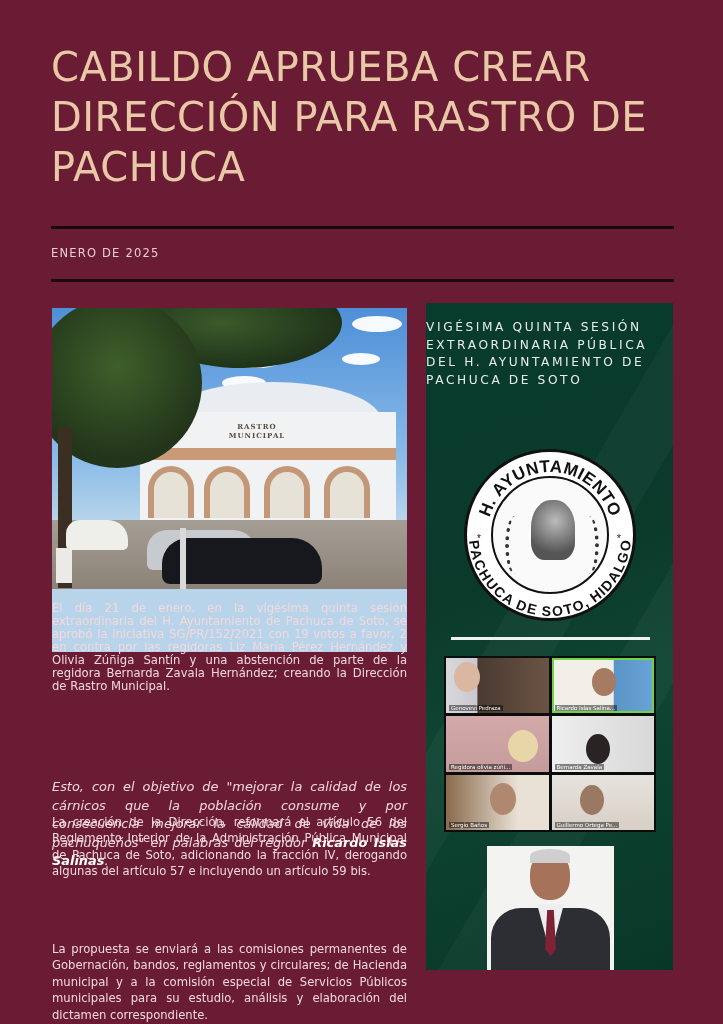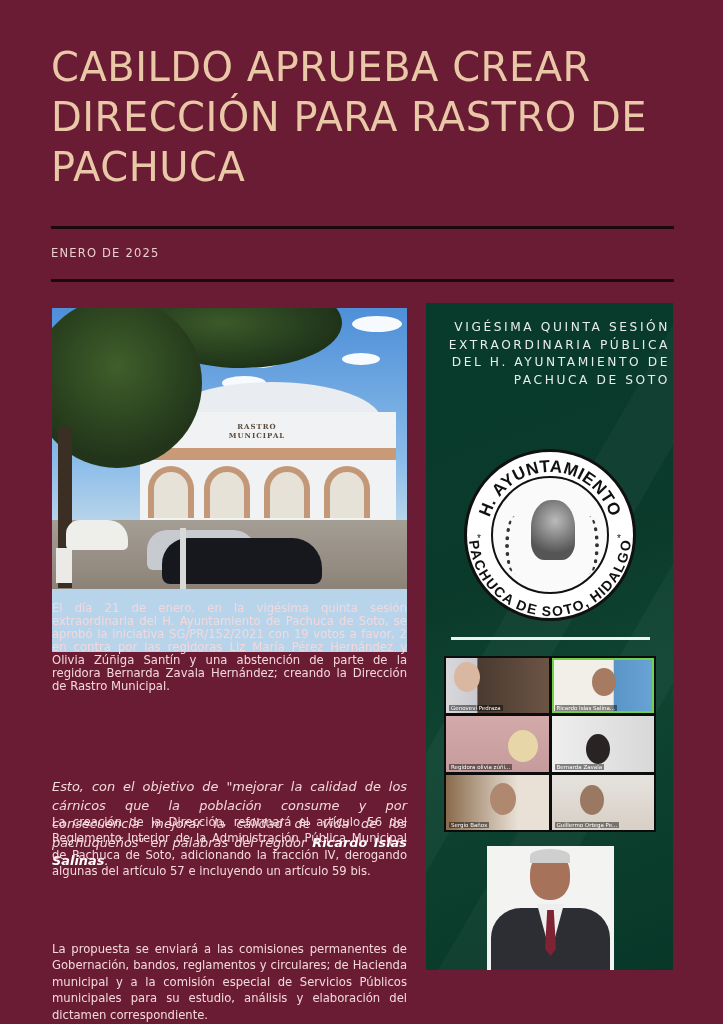--- a/index.html
+++ b/index.html
@@ -51,22 +51,22 @@
   .p4 { top: 941px; font-size: 11.6px; line-height: 16.4px; }
   .p2 b { color: #ffffff; font-weight: bold; }
 
   .panel {
     position:absolute; left:426px; top:303px; width:247px; height:667px;
     background: linear-gradient(160deg, #073b2c 0%, #0b3a2b 40%, #0f4532 60%, #083728 100%);
     overflow:hidden;
   }
   .panel .stripe { position:absolute; width:60px; height:900px; background: rgba(255,255,255,0.035); transform: rotate(30deg); }
   .panel-title {
-    position:absolute; left:0; top:16px; width:226px; text-align:right;
-    font-size: 12.2px; line-height: 17.7px; letter-spacing: 2.6px; color:#e8ede9;margin-left:18px;
+    position:absolute; left:0; top:16px; width:226px; text-align:left;
+    font-size: 12.2px; line-height: 17.7px; letter-spacing: 2.6px; color:#e8ede9;
   }
   .seal {
     position:absolute; left:38px; top:146px; width:172px; height:172px;
     border-radius:50%; background:#fff; border: 3px solid #111;
   }
   .seal .inner { position:absolute; left:24px; top:24px; width:118px; height:118px; border-radius:50%; border:2px solid #111; background:#fafafa; }
   .seal .bust { position:absolute; left:38px; top:22px; width:44px; height:60px; border-radius:45% 45% 30% 30%; background: radial-gradient(circle at 55% 35%, #bbb, #555 70%); }
   .seal .wreath-l { position:absolute; left:12px; top:38px; width:20px; height:58px; border-left:4px dotted #333; border-radius:50%; }
   .seal .wreath-r { position:absolute; left:86px; top:38px; width:20px; height:58px; border-right:4px dotted #333; border-radius:50%; }
   .seal svg { position:absolute; left:0; top:0; }

